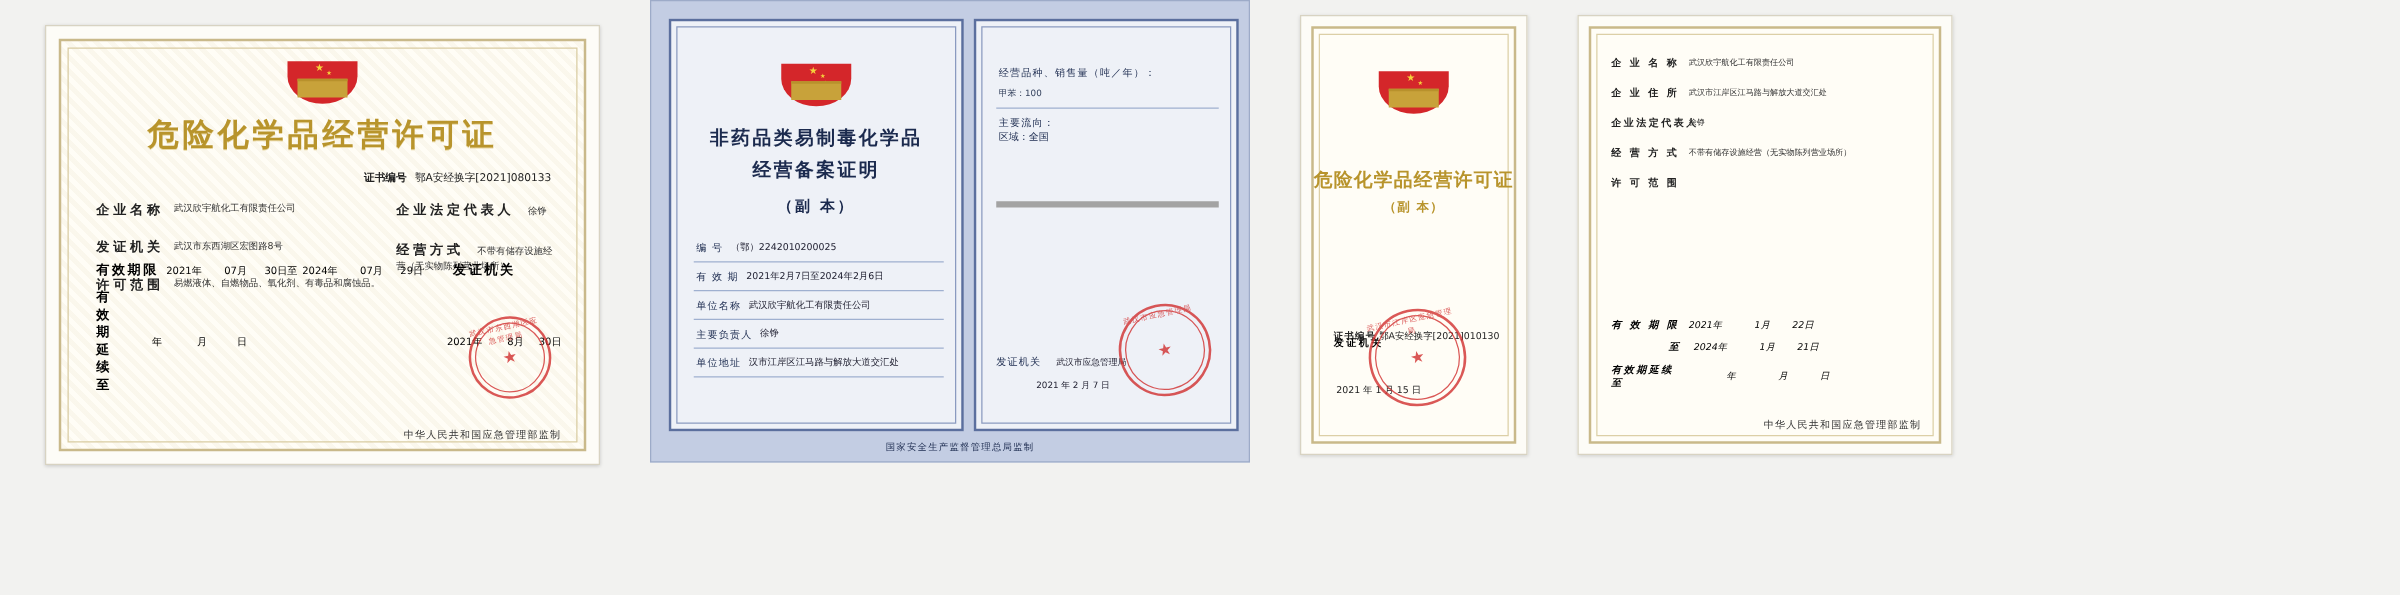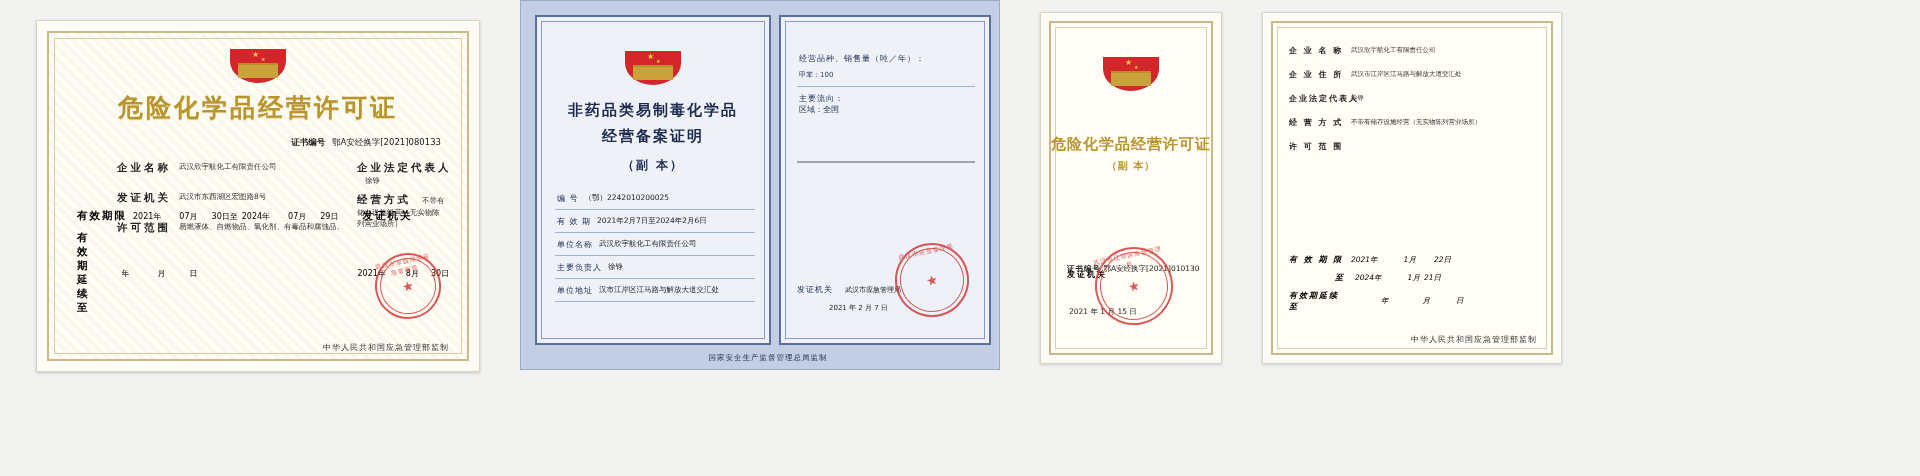--- a/index.html
+++ b/index.html
@@ -63,21 +63,21 @@
   #c1 .title{
     position:absolute;top:58px;left:0;right:0;text-align:center;
     font-size:25px;font-weight:bold;color:#b8942c;letter-spacing:3px;
     text-shadow:0 1px 0 #e9d9a6;
   }
   #c1 .certno{
     position:absolute;right:26px;top:104px;font-size:8.5px;color:#222;
   }
   #c1 .certno b{font-weight:bold;}
   #c1 .certno .v{margin-left:4px;}
-  #c1 .rows{position:absolute;left:28px;right:22px;top:128px;font-size:9px;color:#222;margin-left:40px;}
+  #c1 .rows{position:absolute;left:28px;right:22px;top:128px;font-size:9px;color:#222;}
   #c1 .row{display:flex;margin-bottom:16px;}
   #c1 .lbl{font-weight:bold;font-size:10.5px;letter-spacing:3px;white-space:nowrap;}
   #c1 .val{font-size:7.5px;color:#333;margin-left:8px;line-height:1.5;max-width:150px;}
   #c1 .col2{position:absolute;left:240px;}
   #c1 .bottom{position:absolute;left:28px;right:22px;bottom:36px;font-size:9px;}
   #c1 .bline{display:flex;align-items:center;margin-bottom:8px;font-size:8px;}
   #c1 .bline .bl{font-weight:bold;font-size:10.5px;letter-spacing:2px;margin-right:6px;}
   #c1 .foot{
     position:absolute;right:18px;bottom:6px;font-size:8px;color:#333;letter-spacing:1px;
   }
@@ -105,21 +105,21 @@
   #c2 .t1{top:84px;font-size:15px;letter-spacing:2px;}
   #c2 .t2{top:110px;font-size:15px;letter-spacing:2px;}
   #c2 .t3{top:140px;font-size:12px;letter-spacing:2px;}
   #c2 .flds{position:absolute;left:18px;right:14px;top:170px;font-size:8px;color:#1b2a4e;}
   #c2 .fld{border-bottom:1px solid #9fb0d0;padding:6px 2px 5px;display:flex;}
   #c2 .fk{white-space:nowrap;letter-spacing:1px;}
   #c2 .fv{margin-left:6px;color:#223;font-size:7.5px;}
   #c2 .rflds{position:absolute;left:16px;right:14px;top:30px;font-size:8px;color:#1b2a4e;}
   #c2 .rf{border-bottom:1px solid #9fb0d0;padding:6px 2px 6px;}
   #c2 .rf .sub{font-size:7px;color:#33405c;margin-top:6px;}
-  #c2 .rbig{border-bottom:2px solid #a3a3a3;padding:6px 2px 46px;}
+  #c2 .rbig{border-bottom:5px solid #a3a3a3;padding:6px 2px 46px;}
   #c2 .issuer{position:absolute;left:16px;bottom:48px;font-size:8px;letter-spacing:1px;color:#1b2a4e;}
   #c2 .issuerv{position:absolute;left:64px;bottom:48px;font-size:7px;color:#223;}
   #c2 .date2{position:absolute;left:48px;bottom:30px;font-size:7px;color:#223;}
   #c2 .seal2{right:20px;bottom:26px;width:70px;height:70px;}
   #c2 .foot{
     position:absolute;left:0;right:0;bottom:6px;text-align:center;
     font-size:7.5px;color:#1b2a4e;letter-spacing:1px;padding-left:16px;
   }
 
   
@@ -400,21 +400,21 @@
           <span>月</span>
           <span style="margin-left:18px;">22</span>
           <span>日</span>
         </div>
         <div class="bline">
           <span class="bl" style="text-align:right;padding-right:4px;">至</span>
           <span style="margin-left:6px;">2024</span>
           <span>年</span>
           <span style="margin-left:26px;">1</span>
           <span>月</span>
-          <span style="margin-left:4px;">21</span>
+          <span style="margin-left:18px;">21</span>
           <span>日</span>
         </div>
         <div class="bline">
           <span class="bl">有效期延续至</span>
           <span style="margin-left:36px;">年</span>
           <span style="margin-left:34px;">月</span>
           <span style="margin-left:26px;">日</span>
         </div>
       </div>
 

